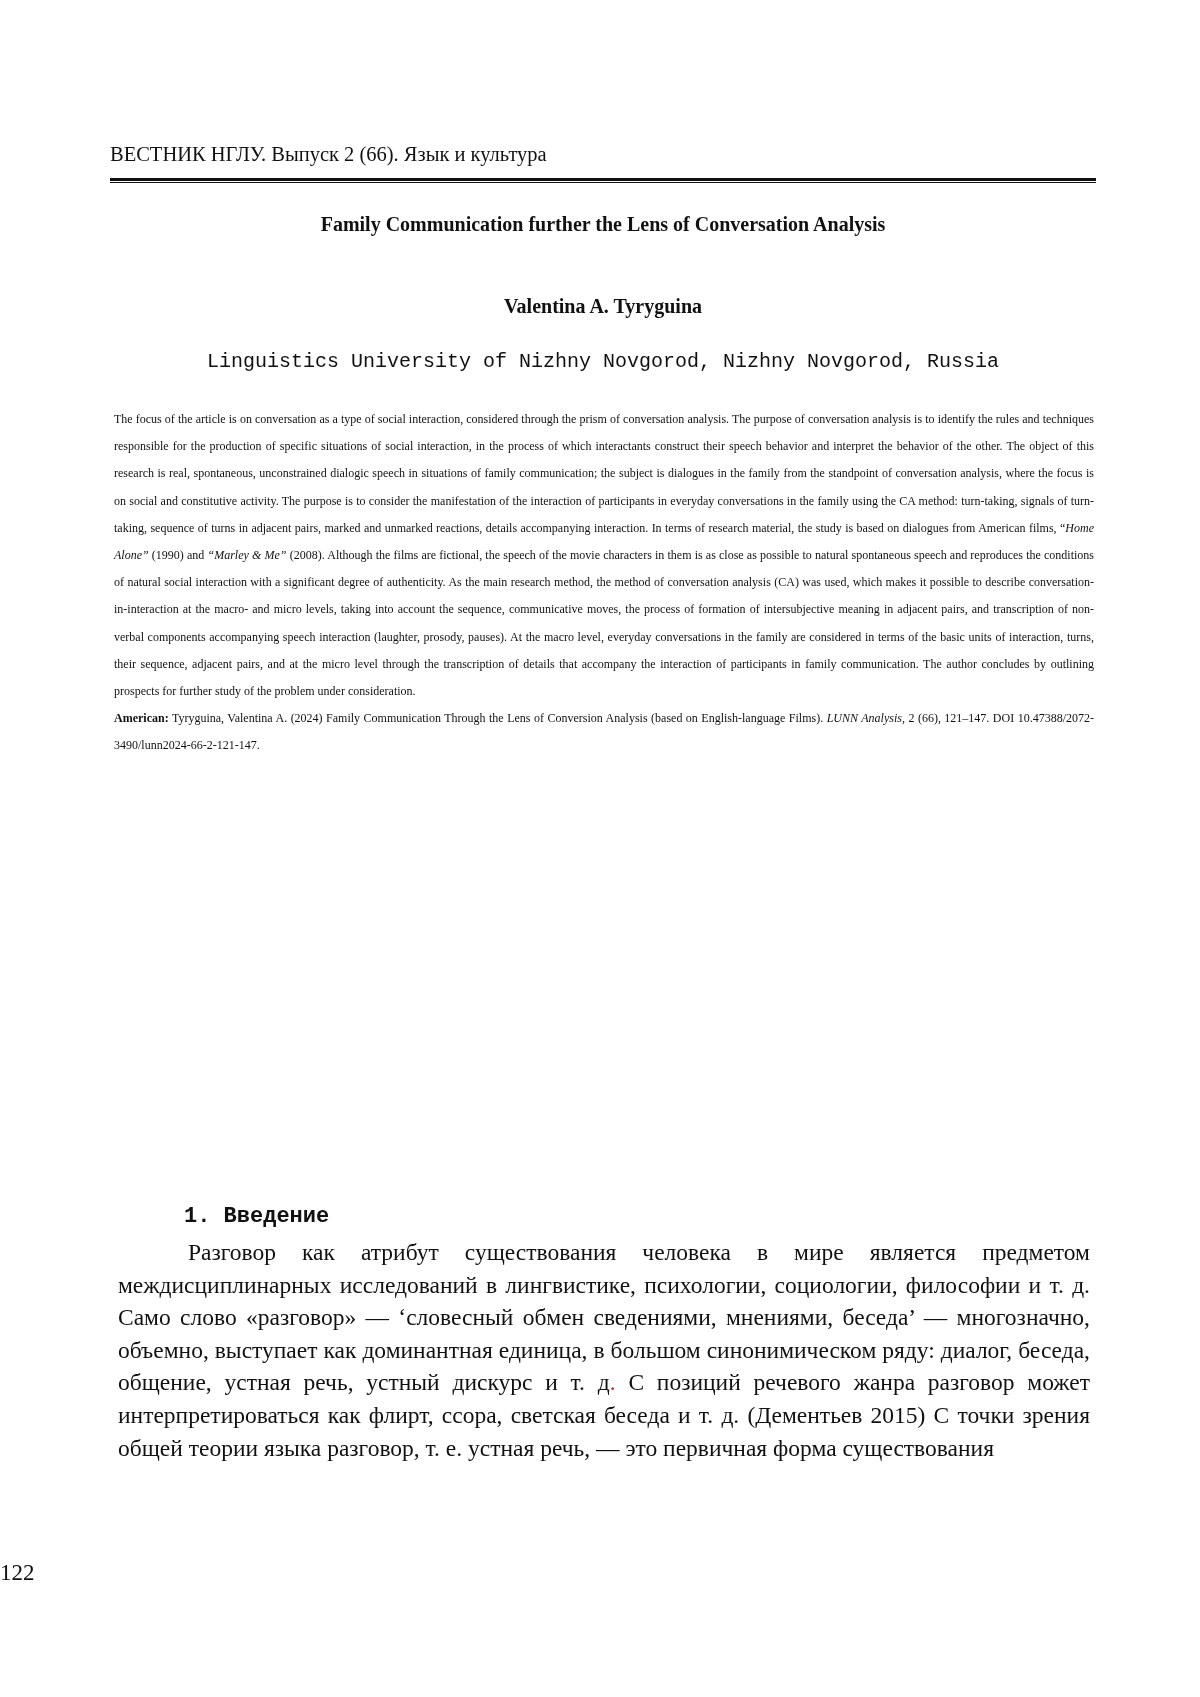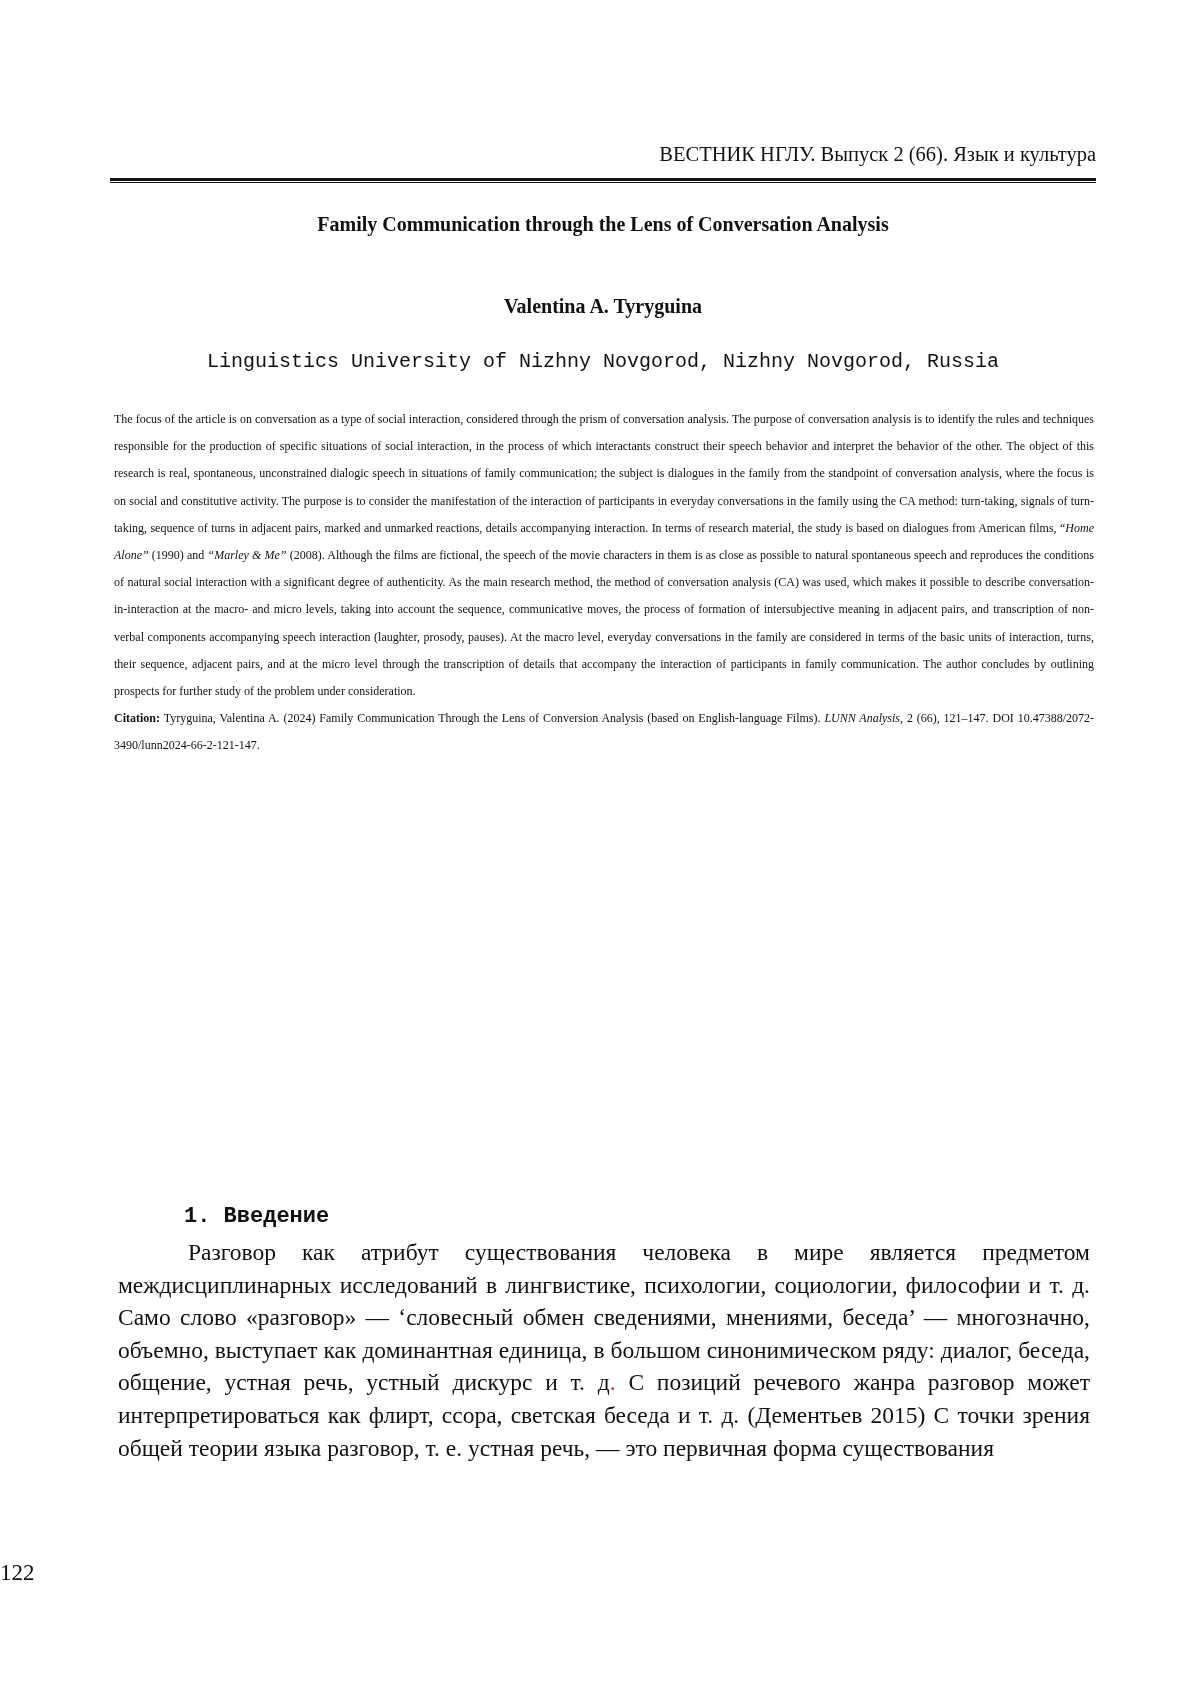--- a/index.html
+++ b/index.html
@@ -1,18 +1,18 @@
 <!DOCTYPE html>
 <html><head>
   <meta charset="utf-8">
   <style>
     html, body { margin: 0; padding: 0; background: #ffffff; }
     body { width: 1200px; height: 1697px; position: relative; overflow: hidden;
            font-family: "Liberation Serif", "DejaVu Serif", serif; color: #111; }
-    .running-header { position: absolute; top: 143px; left: 110px; width: 986px; text-align: right;
+    .running-header { position: absolute; top: 143px; left: 110px; width: 986px; text-align: left;
            font-size: 20.5px; letter-spacing: 0; }
     .header-rule { position: absolute; top: 178px; left: 110px; width: 986px; height: 0;
            border-top: 3px solid #111; border-bottom: 1px solid #111; padding-top: 1px; }
     .title { position: absolute; top: 210px; left: 110px; width: 986px; text-align: center;
            font-weight: bold; font-size: 20px; line-height: 28px; }
     .author { position: absolute; top: 295px; left: 110px; width: 986px; text-align: center;
            font-weight: bold; font-size: 20px; }
     .affiliation { position: absolute; top: 350px; left: 110px; width: 986px; text-align: center;
            font-size: 20px; font-family: Liberation Mono, monospace; }
     .abstract { position: absolute; top: 406px; left: 114px; width: 980px; font-size: 12px;
@@ -28,29 +28,29 @@
     .page-number { position: absolute; top: 1560px; left: 0; width: 1200px; text-align: left;
            font-size: 23px; }
   </style>
 </head>
 <body>
 
 <div class="running-header">ВЕСТНИК НГЛУ. Выпуск 2 (66). Язык и культура</div>
 <div class="header-rule"></div>
 
 <div class="title">
-  <div>Family Communication through the Lens of Conversation Analysis</div>
+  <div>Family Communication further the Lens of Conversation Analysis</div>
 </div>
 
 <div class="author">Valentina A. Tyryguina</div>
 <div class="affiliation">Linguistics University of Nizhny Novgorod, Nizhny Novgorod, Russia</div>
 
 <div class="abstract">
   <p><span>The focus of the article is on conversation as a type of social interaction, considered through the prism of conversation analysis. The purpose of conversation analysis is to identify the rules and techniques responsible for the production of specific situations of social interaction, in the process of which interactants construct their speech behavior and interpret the behavior of the other. The object of this research is real, spontaneous, unconstrained dialogic speech in situations of family communication; the subject is dialogues in the family from the standpoint of conversation analysis, where the focus is on social and constitutive activity. The purpose is to consider the manifestation of the interaction of participants in everyday conversations in the family using the CA method: turn-taking, signals of turn-taking, sequence of turns in adjacent pairs, marked and unmarked reactions, details accompany­ing interaction. In terms of research material, the study is based on dialogues from American films, “</span><i>Home Alone”</i><span> (1990) and </span><i>“Marley &amp; Me”</i><span> (2008). Although the films are fictional, the speech of the movie characters in them is as close as possible to natural spontaneous speech and reproduces the conditions of natural social interaction with a significant degree of authenticity. As the main research method, the method of conversation analysis (CA) was used, which makes it possible to describe conversation-in-interaction at the macro- and micro levels, taking into account the sequence, com­municative moves, the process of formation of intersubjective meaning in adjacent pairs, and tran­scription of non-verbal components accompanying speech interaction (laughter, prosody, pauses). At the macro level, everyday conversations in the family are considered in terms of the basic units of interaction, turns, their sequence, adjacent pairs, and at the micro level through the transcription of details that accompany the interaction of participants in family communication. The author concludes by outlining prospects for further study of the problem under consideration.</span></p>
-  <p><span class="lbl">Citation:</span><span> Tyryguina, Valentina A. (2024) Family Communication Through the Lens of Conversion Analysis (based on English-language Films). </span><i>LUNN Analysis</i><span>, 2 (66), 121–147. DOI 10.47388/2072-3490/lunn2024-66-2-121-147.</span></p>
+  <p><span class="lbl">American:</span><span> Tyryguina, Valentina A. (2024) Family Communication Through the Lens of Conversion Analysis (based on English-language Films). </span><i>LUNN Analysis</i><span>, 2 (66), 121–147. DOI 10.47388/2072-3490/lunn2024-66-2-121-147.</span></p>
 </div>
 
 <div class="section">
   <h2>1. Введение</h2>
   <p><span>Разговор как атрибут существования человека в мире является предметом междисциплинарных исследований в лингвистике, психологии, социологии, фи­лософии и т. д. Само слово «разговор» — ‘словесный обмен сведениями, мнени­ями, беседа’ — многозначно, объемно, выступает как доминантная единица, в большом синонимическом ряду: диалог, беседа, общение, устная речь, устный дискурс и т. д</span><span class="red">.</span><span> С позиций речевого жанра разговор может интерпретироваться как флирт, ссора, светская беседа и т. д. (Дементьев 2015) С точки зрения общей теории языка разговор, т. е. устная речь, — это первичная форма существования</span></p>
 </div>
 
 <div class="page-number">122</div>
 
 </body></html>

